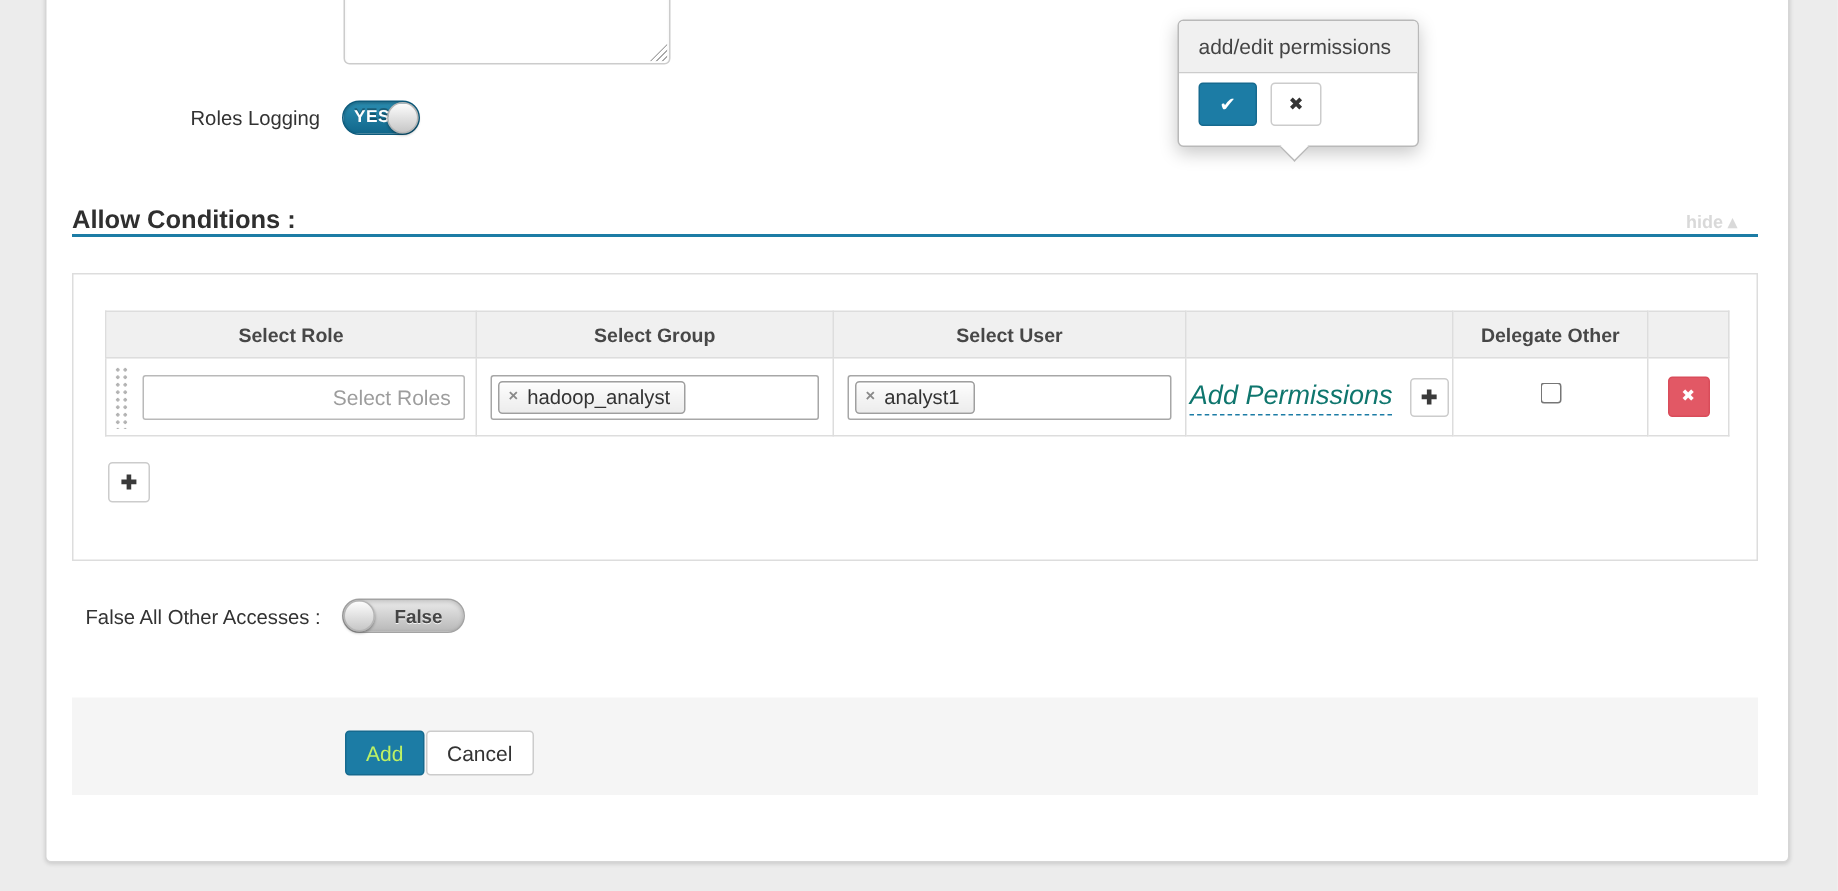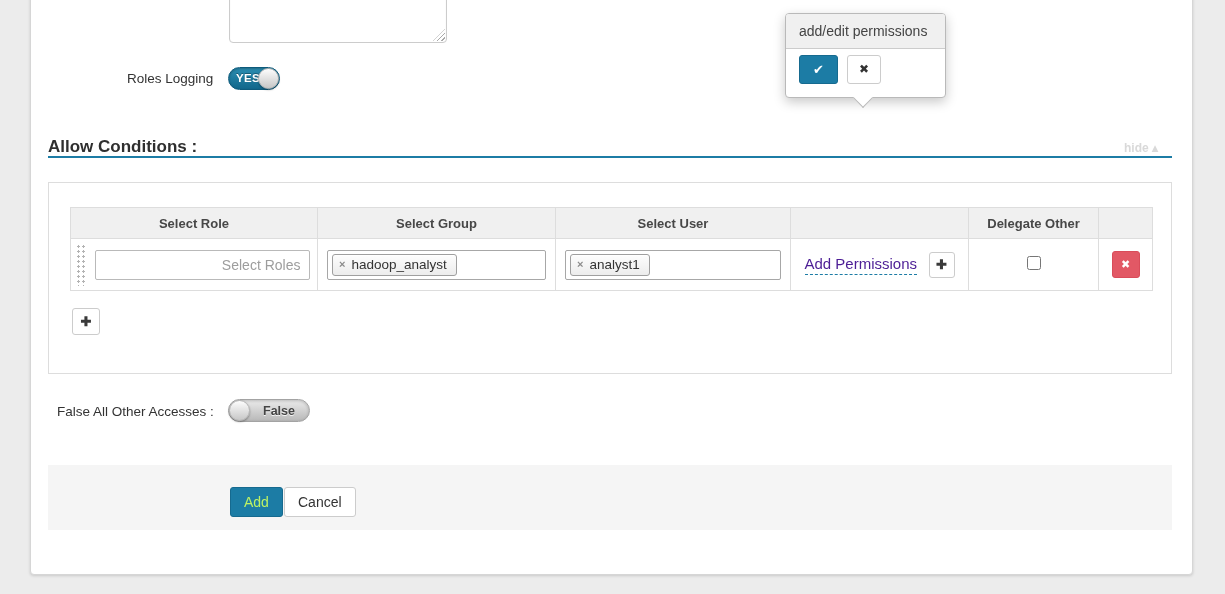--- a/index.html
+++ b/index.html
@@ -53,22 +53,22 @@
                  color:#333; outline:none; font-family:inherit;text-align:right; }
   .roles-input::placeholder { color:#9d9d9d; }
   .select-box { display:flex; align-items:center; height:30px; margin:0 9px;
                 border:1px solid #a7a7a7; border-radius:2px; padding:0 4px; background:#fff; }
   .tag { display:inline-flex; align-items:center; gap:6px; height:22px; padding:0 9px 0 6px;
          border:1px solid #9f9f9f; border-radius:3px; font-size:13.5px; color:#333;
          background:linear-gradient(#fdfdfd,#ececec); box-shadow:inset 0 1px 0 #fff; }
   .tag .x { color:#8a8a8a; font-size:11px; font-weight:bold; cursor:pointer; line-height:1; }
 
   .perm-cell { text-align:center; white-space:nowrap; }
-  .add-perms { display:inline-block; vertical-align:middle; font-size:15px; 
-               color:#4c1d95; border-bottom:1px dashed #1c7ca5; padding-bottom:2px; cursor:pointer; }
+  .add-perms { display:inline-block; vertical-align:middle; font-size:18px; font-style:italic;
+               color:#0f766e; border-bottom:1px dashed #1c7ca5; padding-bottom:2px; cursor:pointer; }
   .btn-plus { display:inline-block; vertical-align:middle; width:26px; height:26px; margin-left:7px;
               background:#fff; border:1px solid #ccc; border-radius:3px; color:#3a3a3a;
               font-size:13px; font-weight:bold; line-height:24px; text-align:center; cursor:pointer; }
   .delegate-cell { text-align:center; }
   .delegate-cell input { width:14px; height:14px; }
   .del-cell { text-align:center; }
   .btn-del { width:28px; height:27px; background:#e25865; border:1px solid #d94c5a; border-radius:3px;
              color:#fff; font-size:11px; line-height:25px; text-align:center; display:inline-block; cursor:pointer; }
 
   .add-row-btn { left:72px; top:308px; width:28px; height:27px; background:#fff; border:1px solid #ccc;

